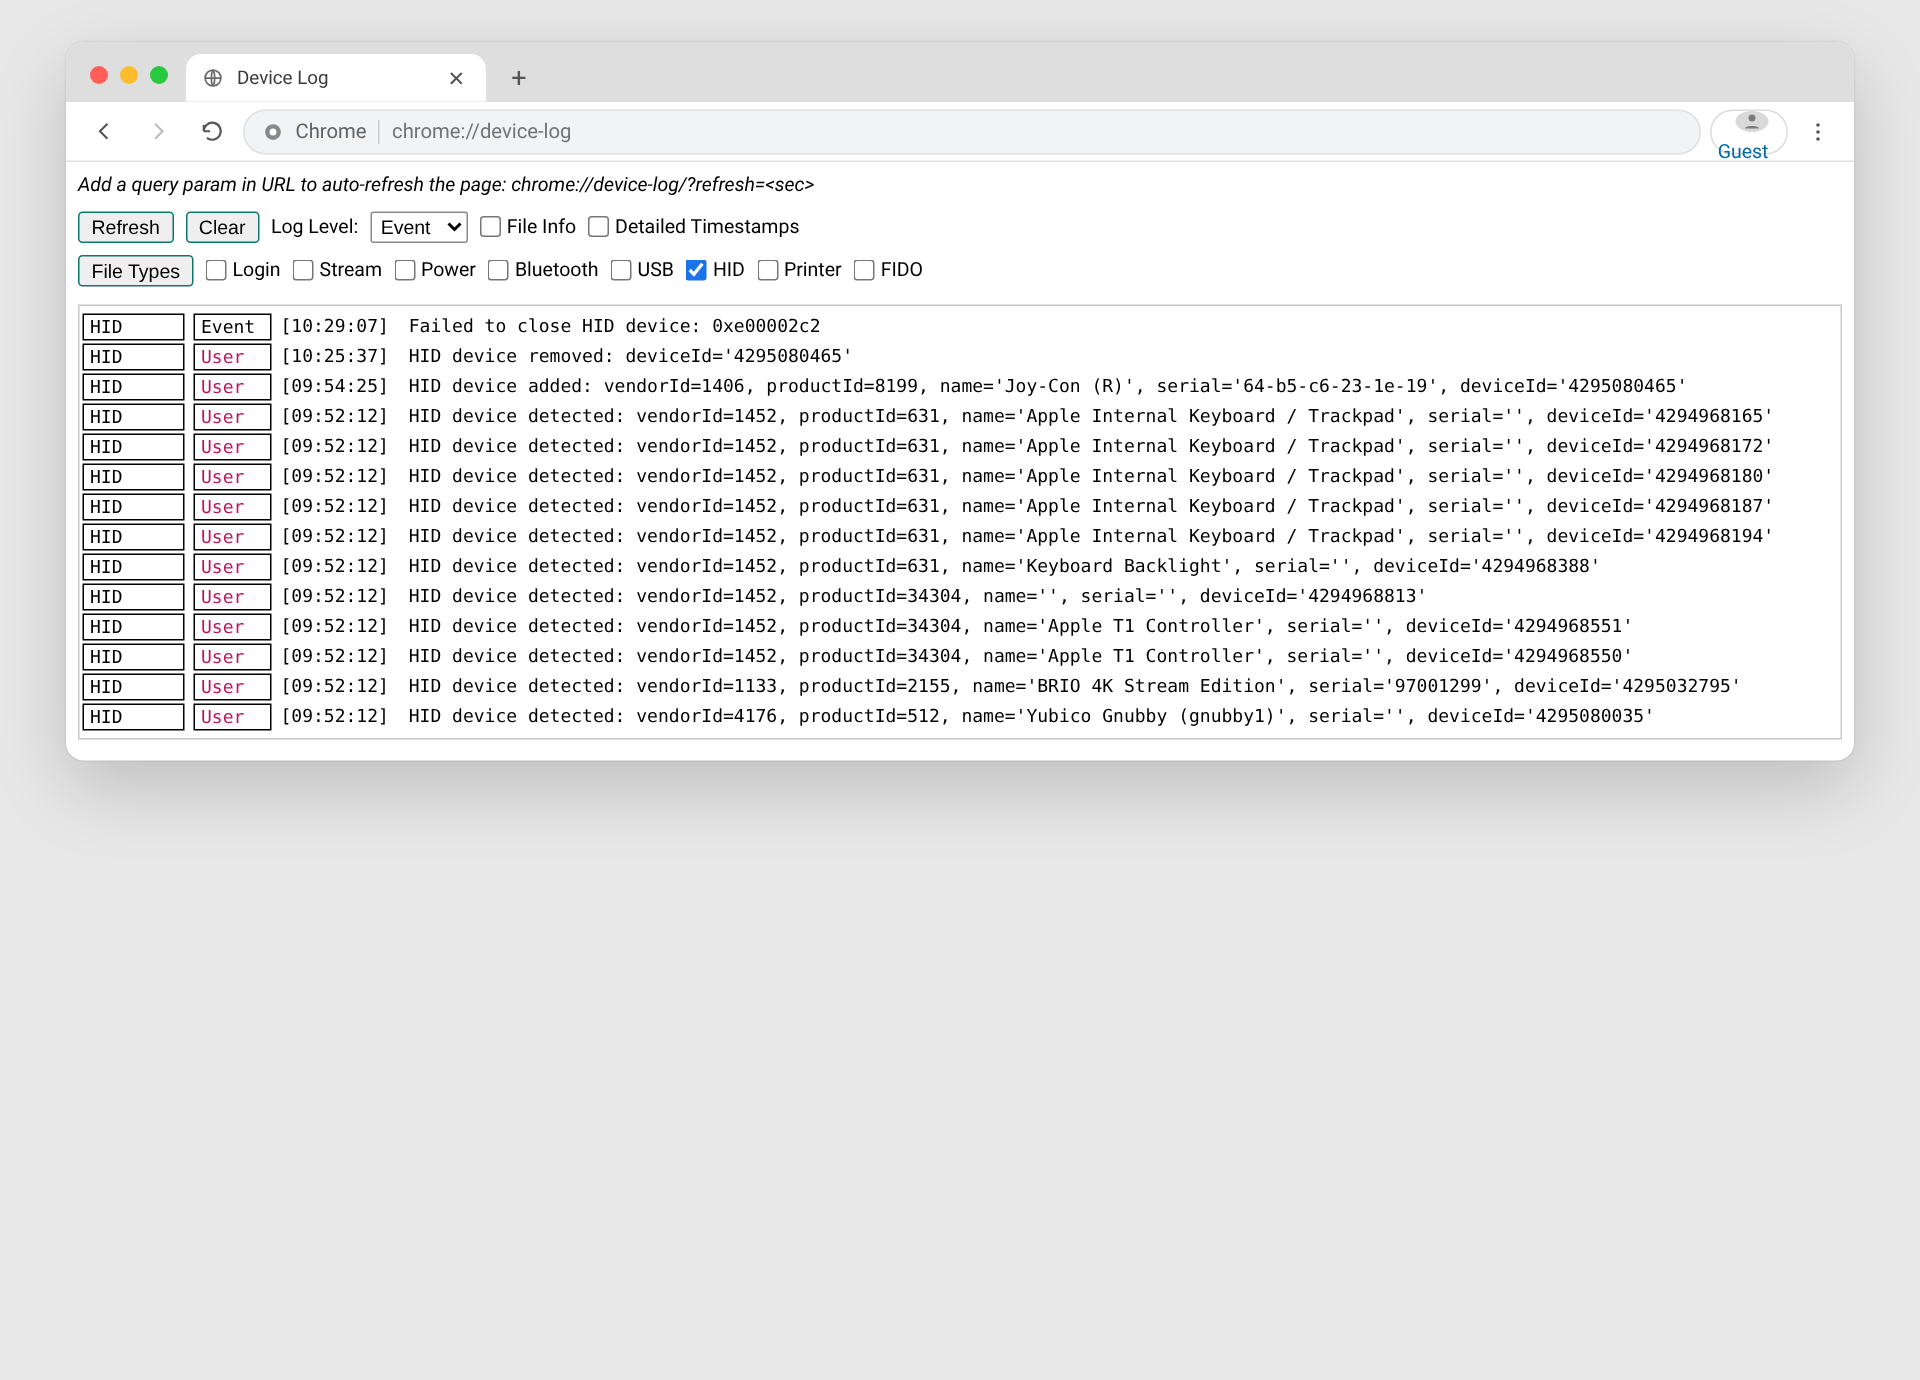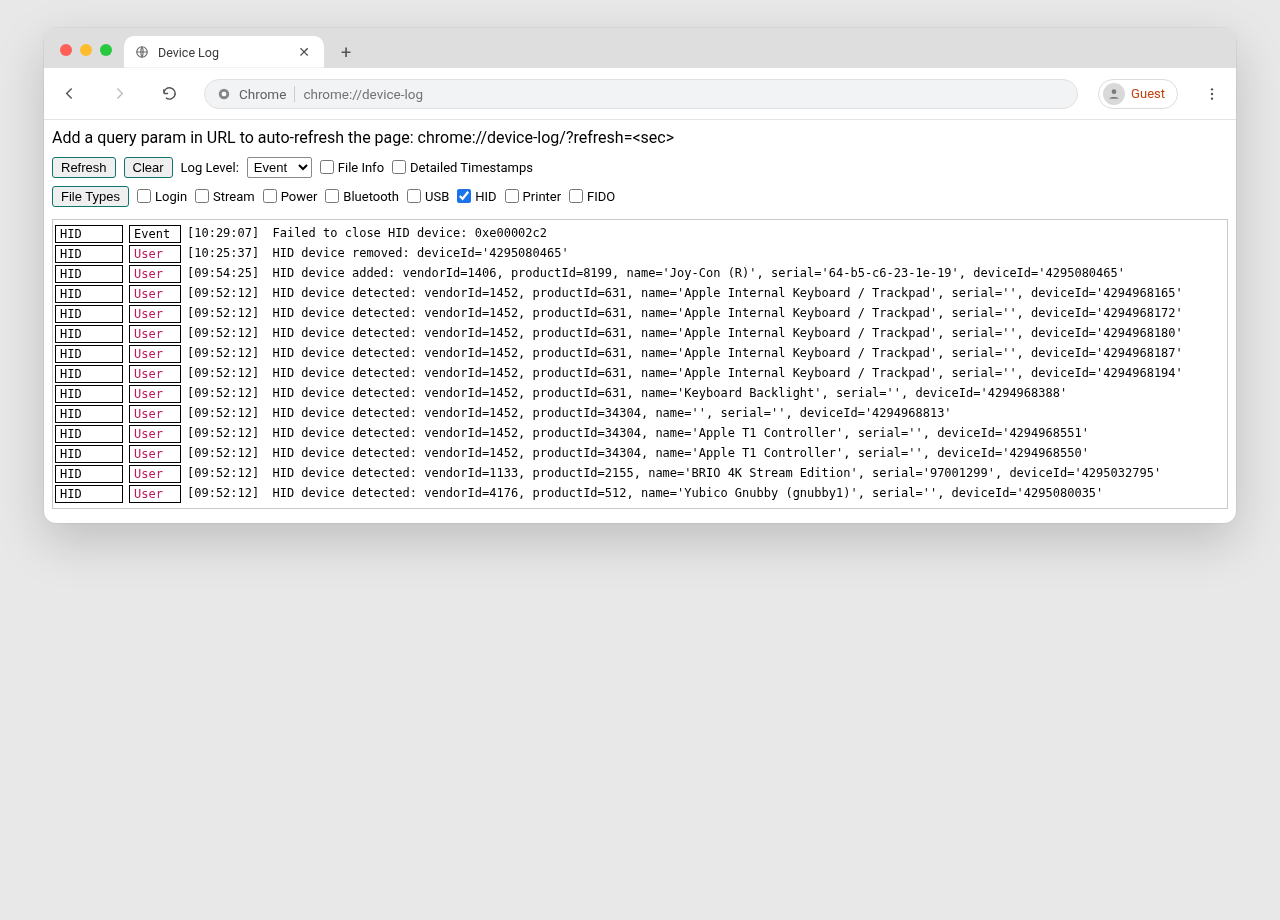--- a/index.html
+++ b/index.html
@@ -39,53 +39,53 @@
     padding:16px 10px;
     gap:8px;
     box-shadow:0 -1px 0 rgba(0,0,0,.05) inset;
     position:relative;
   }
   .tab .favicon { width:16px;height:16px; display:inline-flex;align-items:center;justify-content:center;}
   .tab .title { font-size:12.5px; color:#3a3a3a; flex:1; }
   .tab .close { font-size:14px; color:#555; cursor:pointer; padding:2px 4px;}
   .newtab { width:28px;height:28px;display:flex;align-items:center;justify-content:center;color:#555;font-size:18px;margin-left:8px;margin-bottom:2px;cursor:pointer;}
   .toolbar {
-    height:52px;
+    height:40px;
     background:#fff;
     border-bottom:1px solid #e3e3e3;
     display:flex;
     align-items:center;
     padding:0 10px;
-    gap:20px;
+    gap:6px;
   }
   .icon-btn {
     width:30px;height:30px;border-radius:50%;display:flex;align-items:center;justify-content:center;
     color:#555;cursor:pointer;
   }
   .icon-btn.disabled{color:#bdbdbd;cursor:default;}
   .icon-btn svg{width:17px;height:17px;stroke:currentColor;fill:none;stroke-width:2;}
   .omnibox {
     flex:1; height:30px; background:#f1f3f4; border-radius:15px;
     display:flex;align-items:center;padding:0 12px;gap:8px;font-size:13.5px;color:#3c3c3c;
     border:1px solid #e0e0e0;
   }
   .omnibox .prefix{color:#5f6368;display:flex;align-items:center;gap:6px;}
   .omnibox .divider-v{width:1px;height:16px;background:#ccc;}
   .omnibox .url{color:#737373;}
   .guest-chip{
-    height:30px;border:1px solid #dcdcdc;border-radius:15px;display:flex;align-items:center;
-    padding:0 12px 0 4px;gap:6px;font-size:13px;color:#c2410c;cursor:pointer;
+    height:30px;border:1px solid #dcdcdc;border-radius:15px;display:flex;align-items:flex-end;
+    padding:0 12px 0 4px;gap:6px;font-size:13px;color:#0369a1;cursor:pointer;flex-direction:column;
   }
   .guest-chip .avatar{width:22px;height:22px;border-radius:50%;background:#d9d9d9;display:flex;align-items:center;justify-content:center;}
   .guest-chip .avatar svg{width:14px;height:14px;fill:#7a7a7a;}
   .kebab{width:28px;display:flex;align-items:center;justify-content:center;color:#555;cursor:pointer;}
   .kebab svg{width:16px;height:16px;fill:currentColor;}
 
   .content{ padding:4px 6px 12px; font-size:13px; color:#000;}
-  .hint{ padding:4px 2px 8px; font-size:16px;}
+  .hint{ padding:4px 2px 8px; font-size:13px;font-style:italic;}
   .ctrl-row{ display:flex; align-items:center; gap:8px; flex-wrap:wrap; padding:2px 2px 6px;}
   .btn { font:13px -apple-system, sans-serif; background:#efefef; border:1px solid #0f766e; border-radius:3px; padding:2px 8px; cursor:pointer;}
   select { font:13px -apple-system, sans-serif; border:1px solid #8a8a8a; border-radius:2px; background:#fff; padding:1px 2px;}
   label.ck { font-size:13px; display:inline-flex; align-items:flex-start; gap:4px;}
   label.ck input{margin:0;}
   input[type=checkbox]{width:14px;height:14px;accent-color:#1a73e8;}
 
   .log-wrap{ margin:6px 2px 2px; border:1px solid #c8c8c8; padding:4px 2px; max-height:680px; overflow:auto;}
   .log-row{ display:flex; align-items:flex-start; gap:6px; padding:1px 0; font-family: Menlo, Consolas, monospace; font-size:12px; line-height:16px;}
   .chip{ border:1px solid #000; min-width:68px; padding:0 4px; font-family: Menlo, Consolas, monospace; font-size:12px; display:inline-block; background:#fff;}

